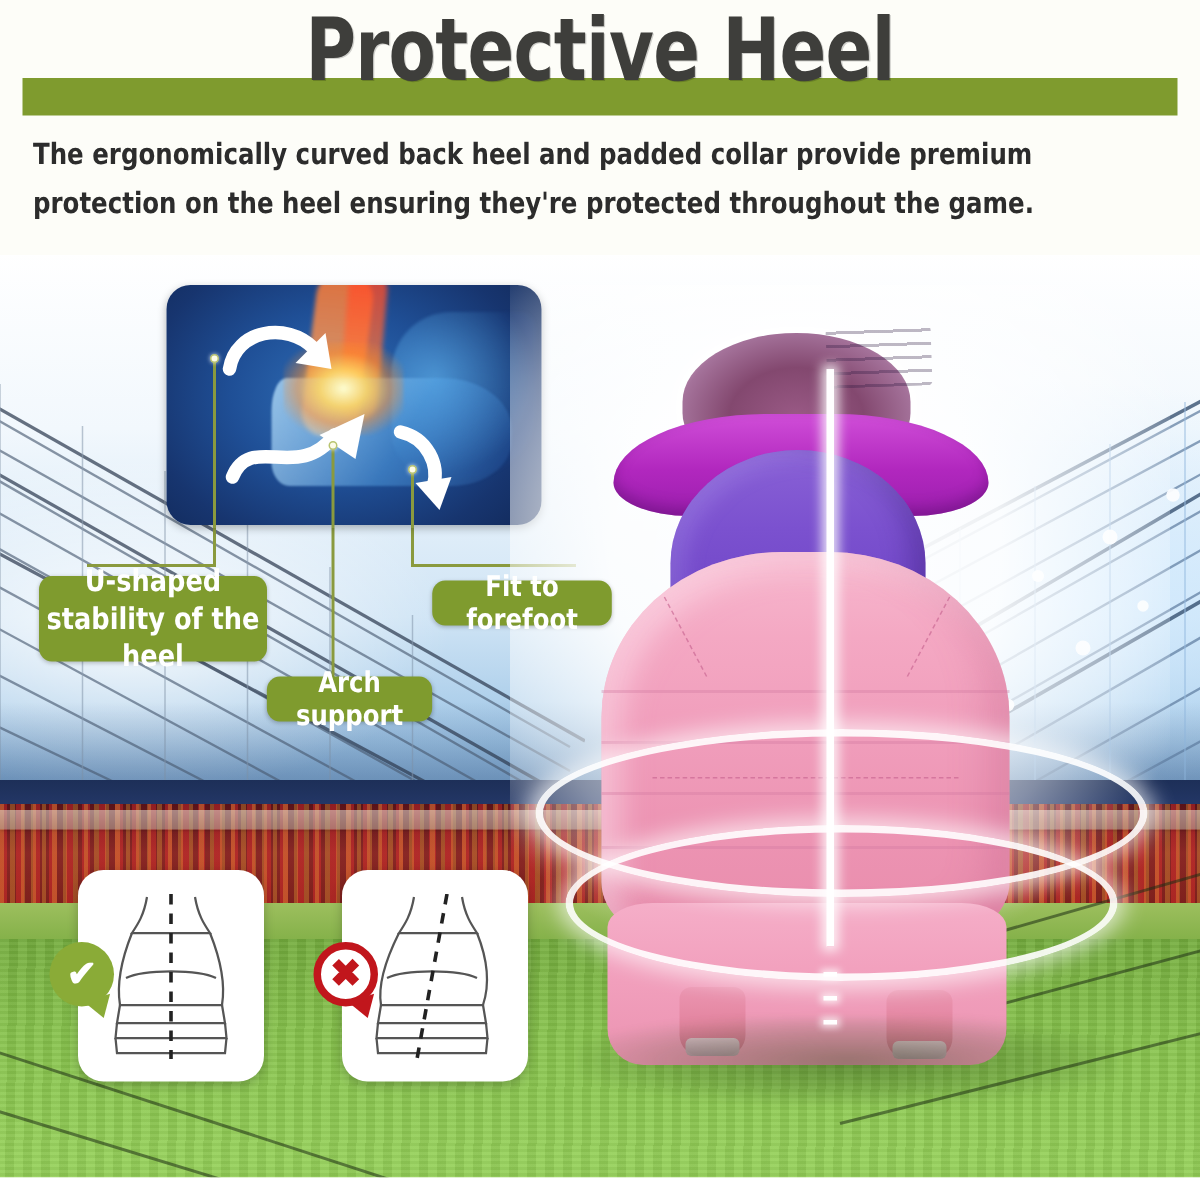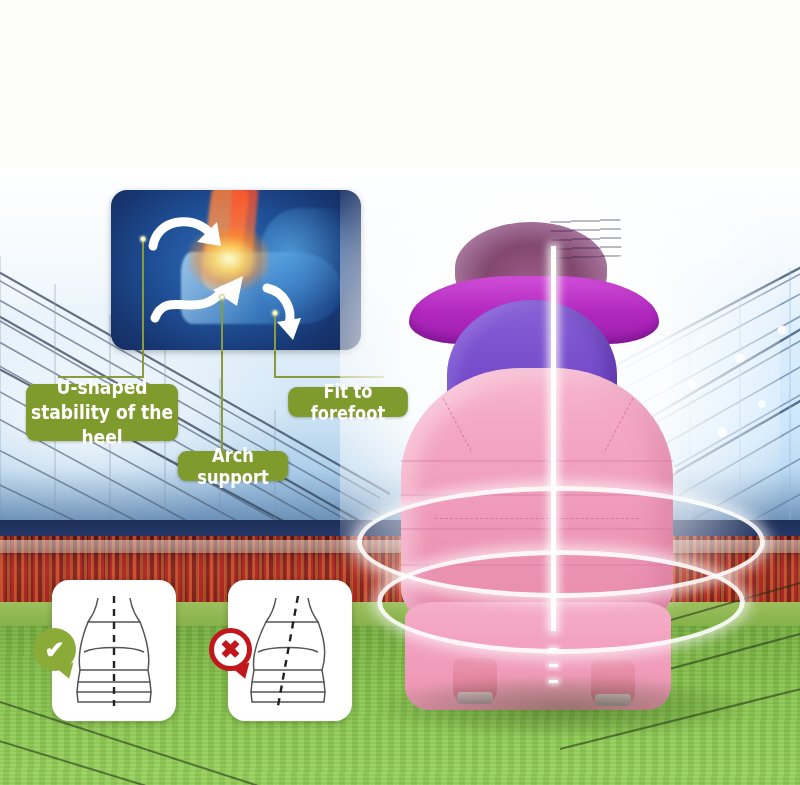--- a/index.html
+++ b/index.html
@@ -451,14 +451,19 @@
   <div class="badge-tail" id="tail-good"></div>
   <div class="badge-tail" id="tail-bad"></div>
 
   <div class="cmp-badge" id="badge-good">
     <span class="glyph">✔</span>
   </div>
   <div class="cmp-badge" id="badge-bad">
     <span class="glyph">✖</span>
   </div>
 
+  <div class="header-zone">
+    <div class="green-rule"></div>
+    <div class="page-title">Protective Heel</div>
+    <div class="intro">The ergonomically curved back heel and padded collar provide premium protection on the heel ensuring they're protected throughout the game.</div>
+  </div>
 
 </div>
 
 </body></html>

